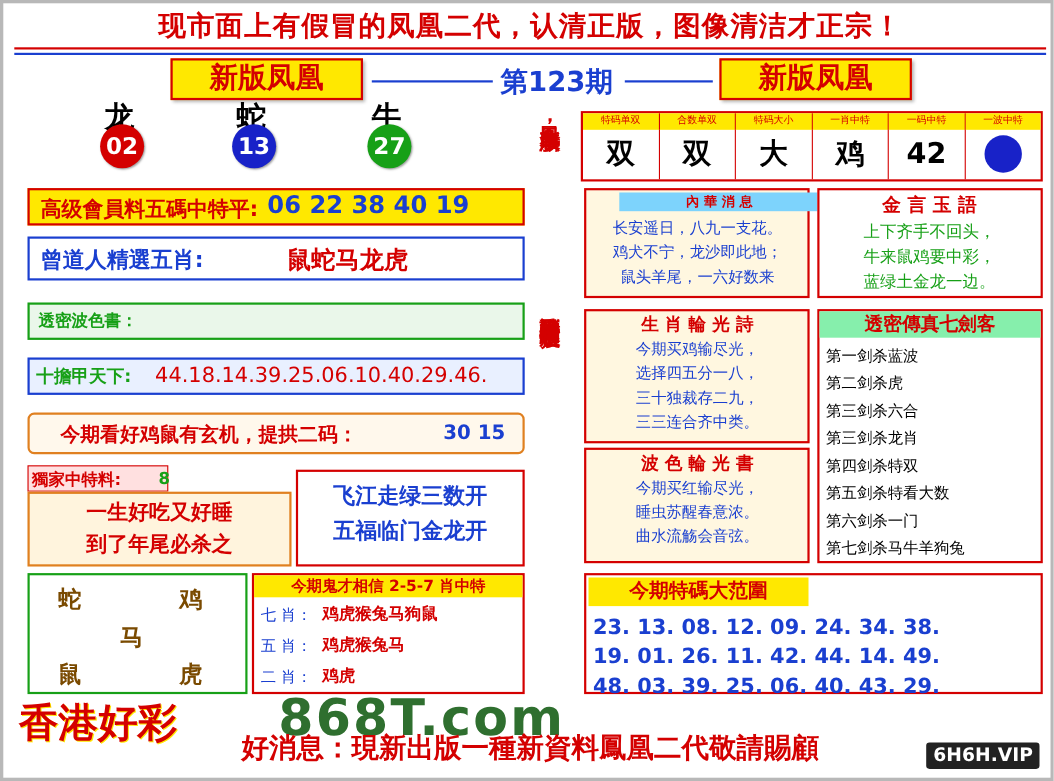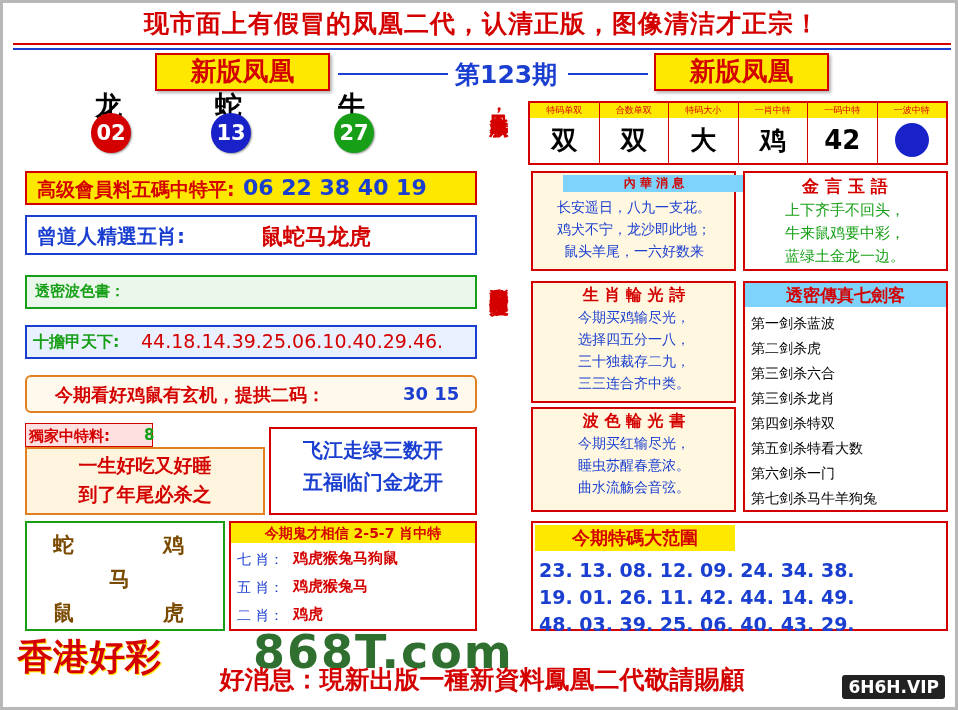--- a/index.html
+++ b/index.html
@@ -270,21 +270,21 @@
   <div class="poem" style="position:absolute; left:532px; top:350px; width:198px; font-size:14px; color:#1a3fd0;">三十独裁存二九，</div>
   <div class="poem" style="position:absolute; left:532px; top:372px; width:198px; font-size:14px; color:#1a3fd0;">三三连合齐中类。</div>
 
   <div class="panel" style="left:528px; top:404px; width:205px; height:105px; border:2px solid #d40000; background:#fff7e0;"></div>
   <div class="panel-title" style="position:absolute; left:532px; top:408px; width:198px; font-size:16px; color:#d40000;">波 色 輪 光 書</div>
   <div class="poem" style="position:absolute; left:532px; top:432px; width:198px; font-size:14px; color:#1a3fd0;">今期买红输尽光，</div>
   <div class="poem" style="position:absolute; left:532px; top:454px; width:198px; font-size:14px; color:#1a3fd0;">睡虫苏醒春意浓。</div>
   <div class="poem" style="position:absolute; left:532px; top:476px; width:198px; font-size:14px; color:#1a3fd0;">曲水流觞会音弦。</div>
 
   <div class="panel" style="left:740px; top:278px; width:205px; height:231px; border:2px solid #d40000; background:#ffffff;"></div>
-  <div class="panel-title" style="position:absolute; left:742px; top:280px; width:201px; height:24px; background:#7dd3fc; font-size:17px; color:#d40000; line-height:24px;">透密傳真七劍客</div>
+  <div class="panel-title" style="position:absolute; left:742px; top:280px; width:201px; height:24px; background:#86efac; font-size:17px; color:#d40000; line-height:24px;">透密傳真七劍客</div>
   <div class="swordrow" style="position:absolute; left:748px; top:312px; font-size:14px;">第一剑杀蓝波</div>
   <div class="swordrow" style="position:absolute; left:748px; top:337px; font-size:14px;">第二剑杀虎</div>
   <div class="swordrow" style="position:absolute; left:748px; top:362px; font-size:14px;">第三剑杀六合</div>
   <div class="swordrow" style="position:absolute; left:748px; top:387px; font-size:14px;">第三剑杀龙肖</div>
   <div class="swordrow" style="position:absolute; left:748px; top:412px; font-size:14px;">第四剑杀特双</div>
   <div class="swordrow" style="position:absolute; left:748px; top:437px; font-size:14px;">第五剑杀特看大数</div>
   <div class="swordrow" style="position:absolute; left:748px; top:462px; font-size:14px;">第六剑杀一门</div>
   <div class="swordrow" style="position:absolute; left:748px; top:487px; font-size:14px;">第七剑杀马牛羊狗兔</div>
 
   <div class="panel" style="left:528px; top:518px; width:417px; height:110px; border:2px solid #d40000; background:#ffffff;"></div>

